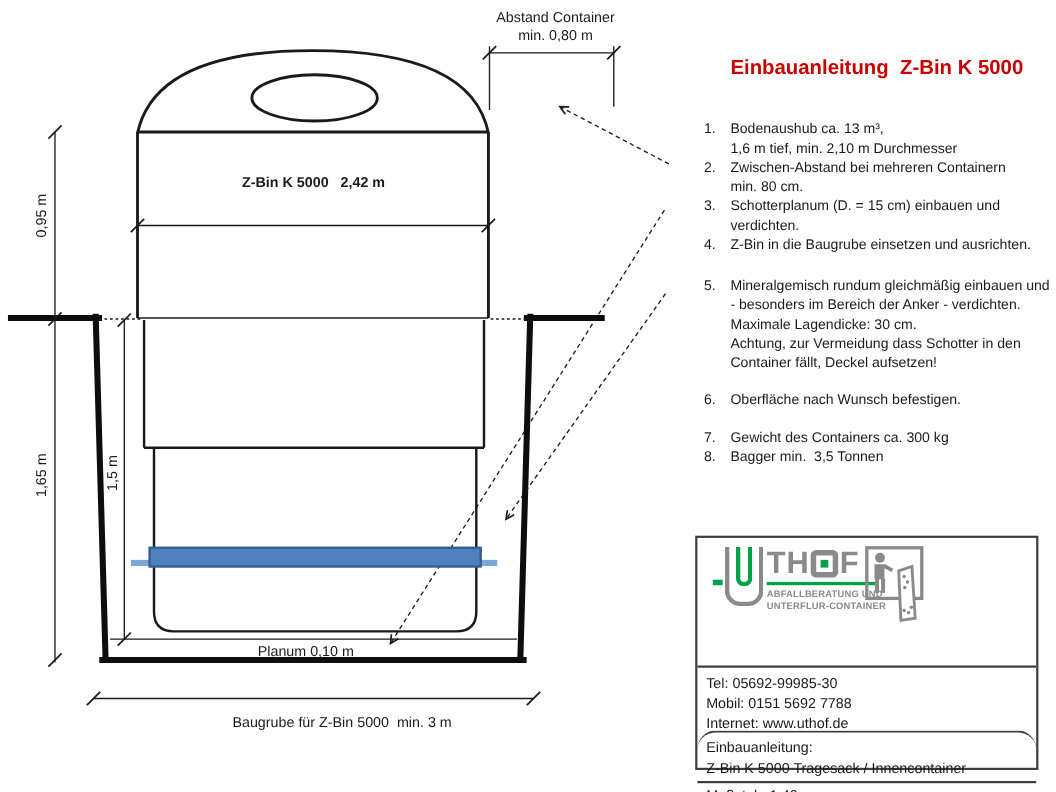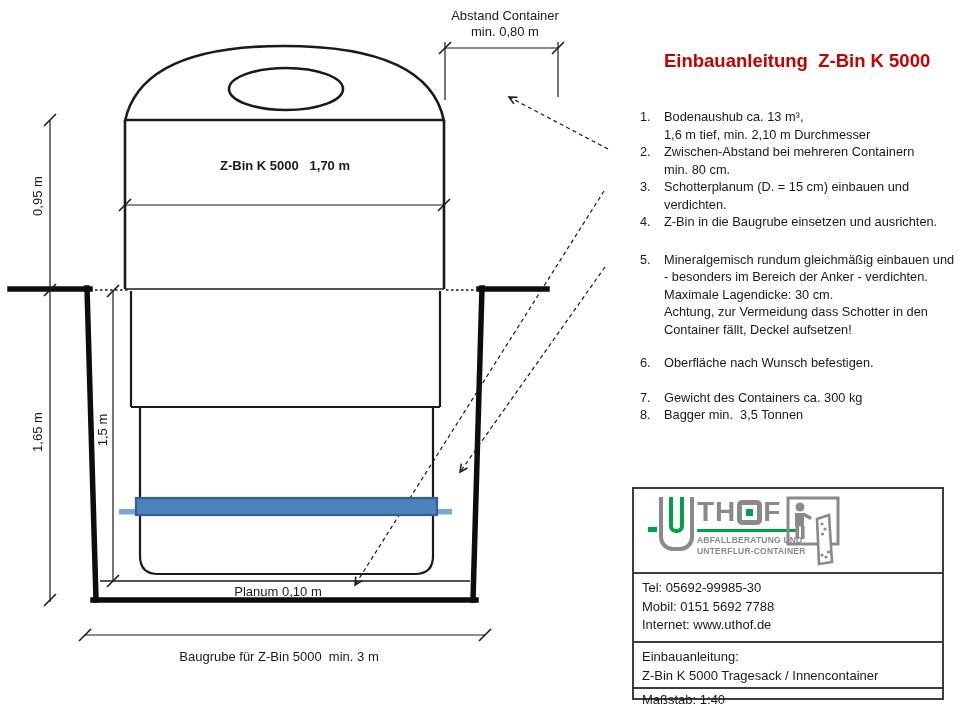--- a/index.html
+++ b/index.html
@@ -14,22 +14,22 @@
   .title{position:absolute;left:640px;top:50px;width:320px;font-size:18.5px;font-weight:bold;
          color:#c80000;white-space:pre-wrap;margin-left:24px;}
   .instr{position:absolute;left:640px;top:108px;width:322px;margin:0;padding:0;list-style:none;}
   .instr li{display:flex;font-size:12.8px;line-height:17.5px;}
   .instr .num{width:24px;flex:none;}
   .instr .txt{flex:1;}
   .infobox{position:absolute;left:632px;top:487px;width:312px;height:213px;box-sizing:border-box;
            border:2px solid #3d3d3d;display:flex;flex-direction:column;}
   .sec{box-sizing:border-box;font-size:13px;}
   .sec-logo{height:83px;position:relative;flex:none;}
-  .sec-contact{height:69px;border-top:2px solid #3d3d3d;padding:5px 8px 0 8px;line-height:18.5px;flex:none;}
-  .sec-doc{height:46px;border-top:2px solid #3d3d3d;padding:4px 8px 0 8px;line-height:19px;flex:none;}
+  .sec-contact{height:59px;border-top:2px solid #3d3d3d;padding:5px 8px 0 8px;line-height:18.5px;flex:none;margin-top:33px;}
+  .sec-doc{height:46px;border-top:2px solid #3d3d3d;padding:4px 8px 0 8px;line-height:19px;flex:none;border-radius:17px;}
   .sec-scale{flex:1;border-top:2px solid #3d3d3d;padding:3px 8px 0 8px;}
   
   .logo-wrap{position:absolute;left:14px;top:8px;display:flex;}
   .u-dash{width:9px;height:5px;background:#00a14b;margin-top:30px;margin-right:2px;}
   .u-outer{width:27px;height:50px;border-left:4px solid #8a8a8a;border-right:4px solid #8a8a8a;
            border-bottom:4px solid #8a8a8a;border-radius:0 0 14px 14px;display:flex;justify-content:center;}
   .u-inner{width:15px;height:36px;border-left:4px solid #00a14b;border-right:4px solid #00a14b;
            border-bottom:4px solid #00a14b;border-radius:0 0 7px 7px;box-sizing:border-box;}
   .brand-col{margin-left:3px;}
   .brand-row{display:flex;align-items:center;height:30px;}
@@ -108,26 +108,26 @@
     </g>
 
     <g>
       <rect x="119" y="509" width="333" height="5.5" fill="#7aa7d6"></rect>
       <rect x="136" y="498" width="301" height="17" fill="#4f81bd" stroke="#365f91" stroke-width="2.2"></rect>
     </g>
   </svg>
 
   <div class="lbl center pre" style="left:432px;top:8px;width:146px;">Abstand Container
 min. 0,80 m</div>
-  <div class="lbl bold center pre" style="left:165px;top:158px;width:240px;">Z-Bin K 5000   1,70 m</div>
+  <div class="lbl bold center pre" style="left:165px;top:158px;width:240px;">Z-Bin K 5000   2,42 m</div>
   <div class="rot" style="left:37px;top:196px;">0,95 m</div>
   <div class="rot" style="left:37px;top:432px;">1,65 m</div>
   <div class="rot" style="left:102px;top:430px;">1,5 m</div>
   <div class="lbl center pre" style="left:202px;top:584px;width:152px;">Planum 0,10 m</div>
-  <div class="lbl center pre" style="left:129px;top:649px;width:300px;">Baugrube für Z-Bin 5000  min. 3 m</div>
+  <div class="lbl center pre" style="left:161px;top:649px;width:300px;">Baugrube für Z-Bin 5000  min. 3 m</div>
 
   <div class="title">Einbauanleitung  Z-Bin K 5000</div>
 
   <ol class="instr">
     <li>
       <span class="num">1.</span>
       <span class="txt pre">Bodenaushub ca. 13 m³,
 1,6 m tief, min. 2,10 m Durchmesser</span>
       </li>
     <li>

